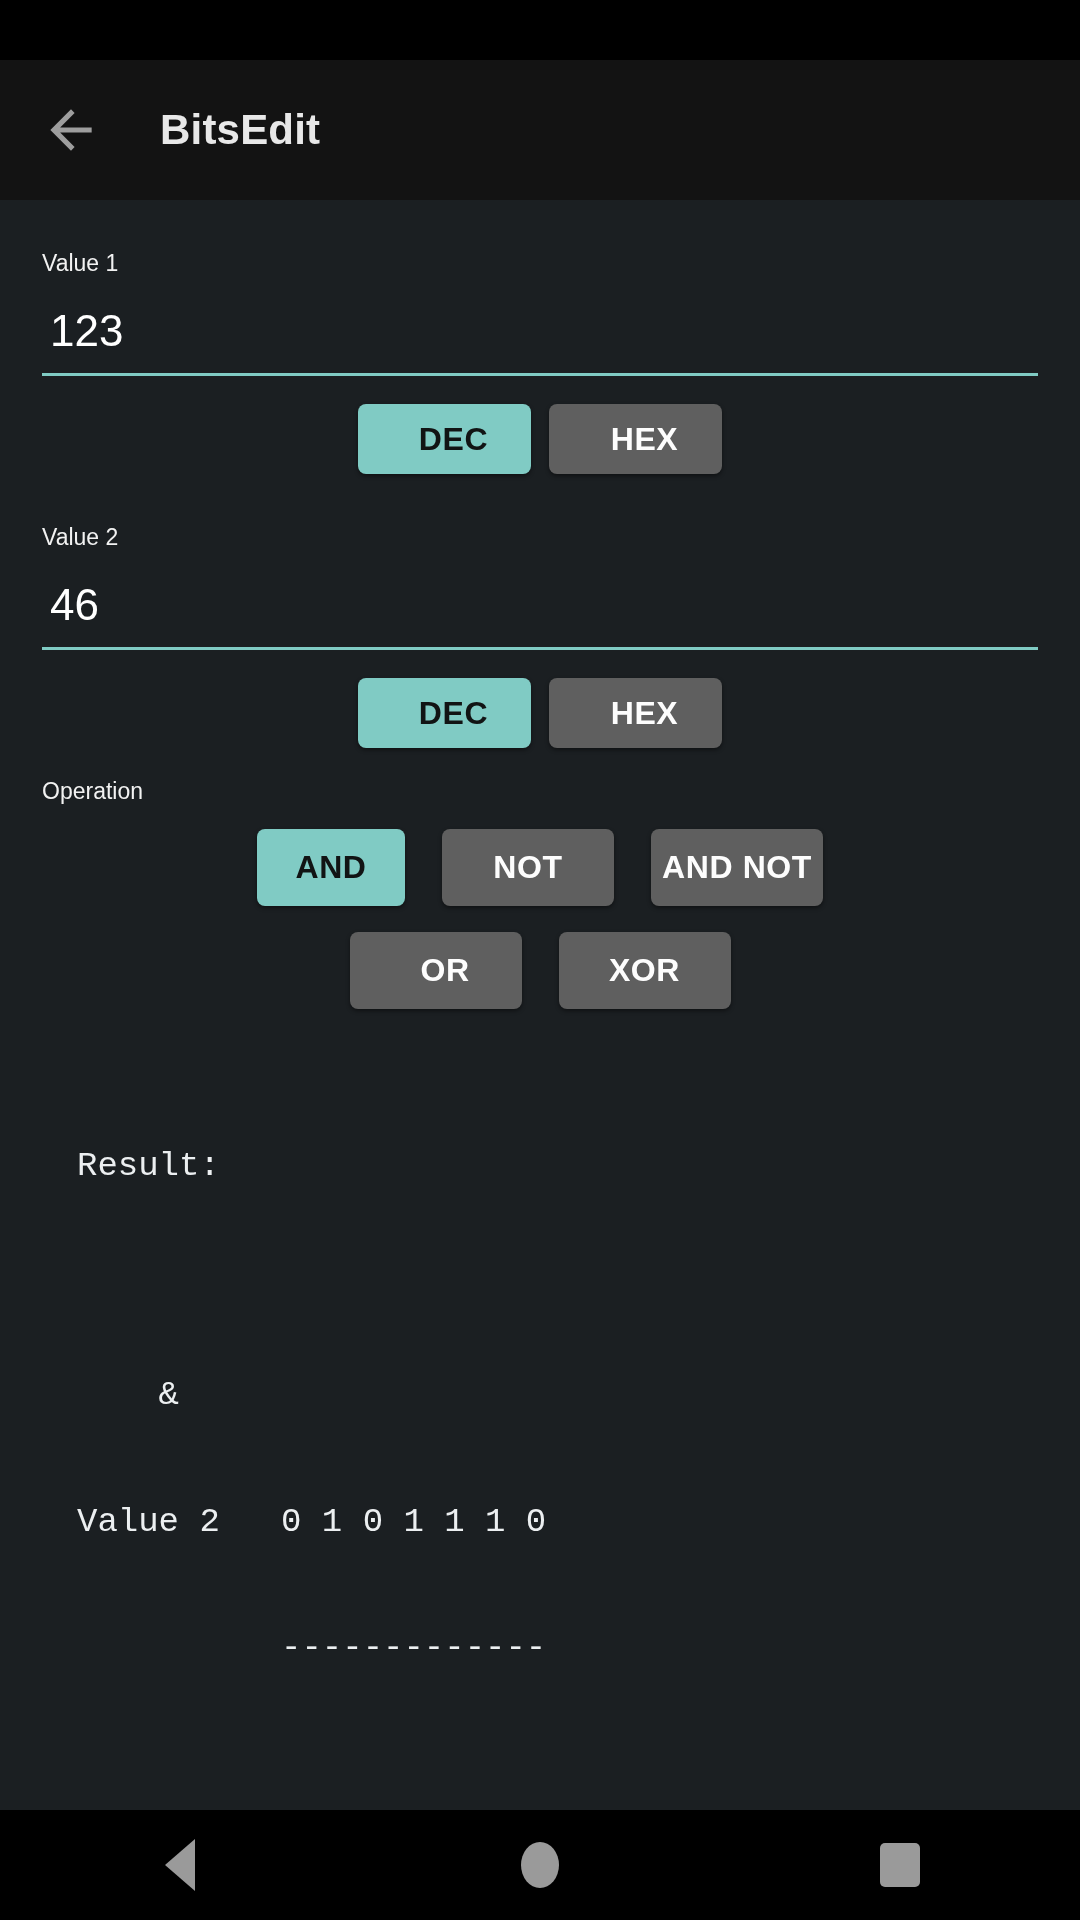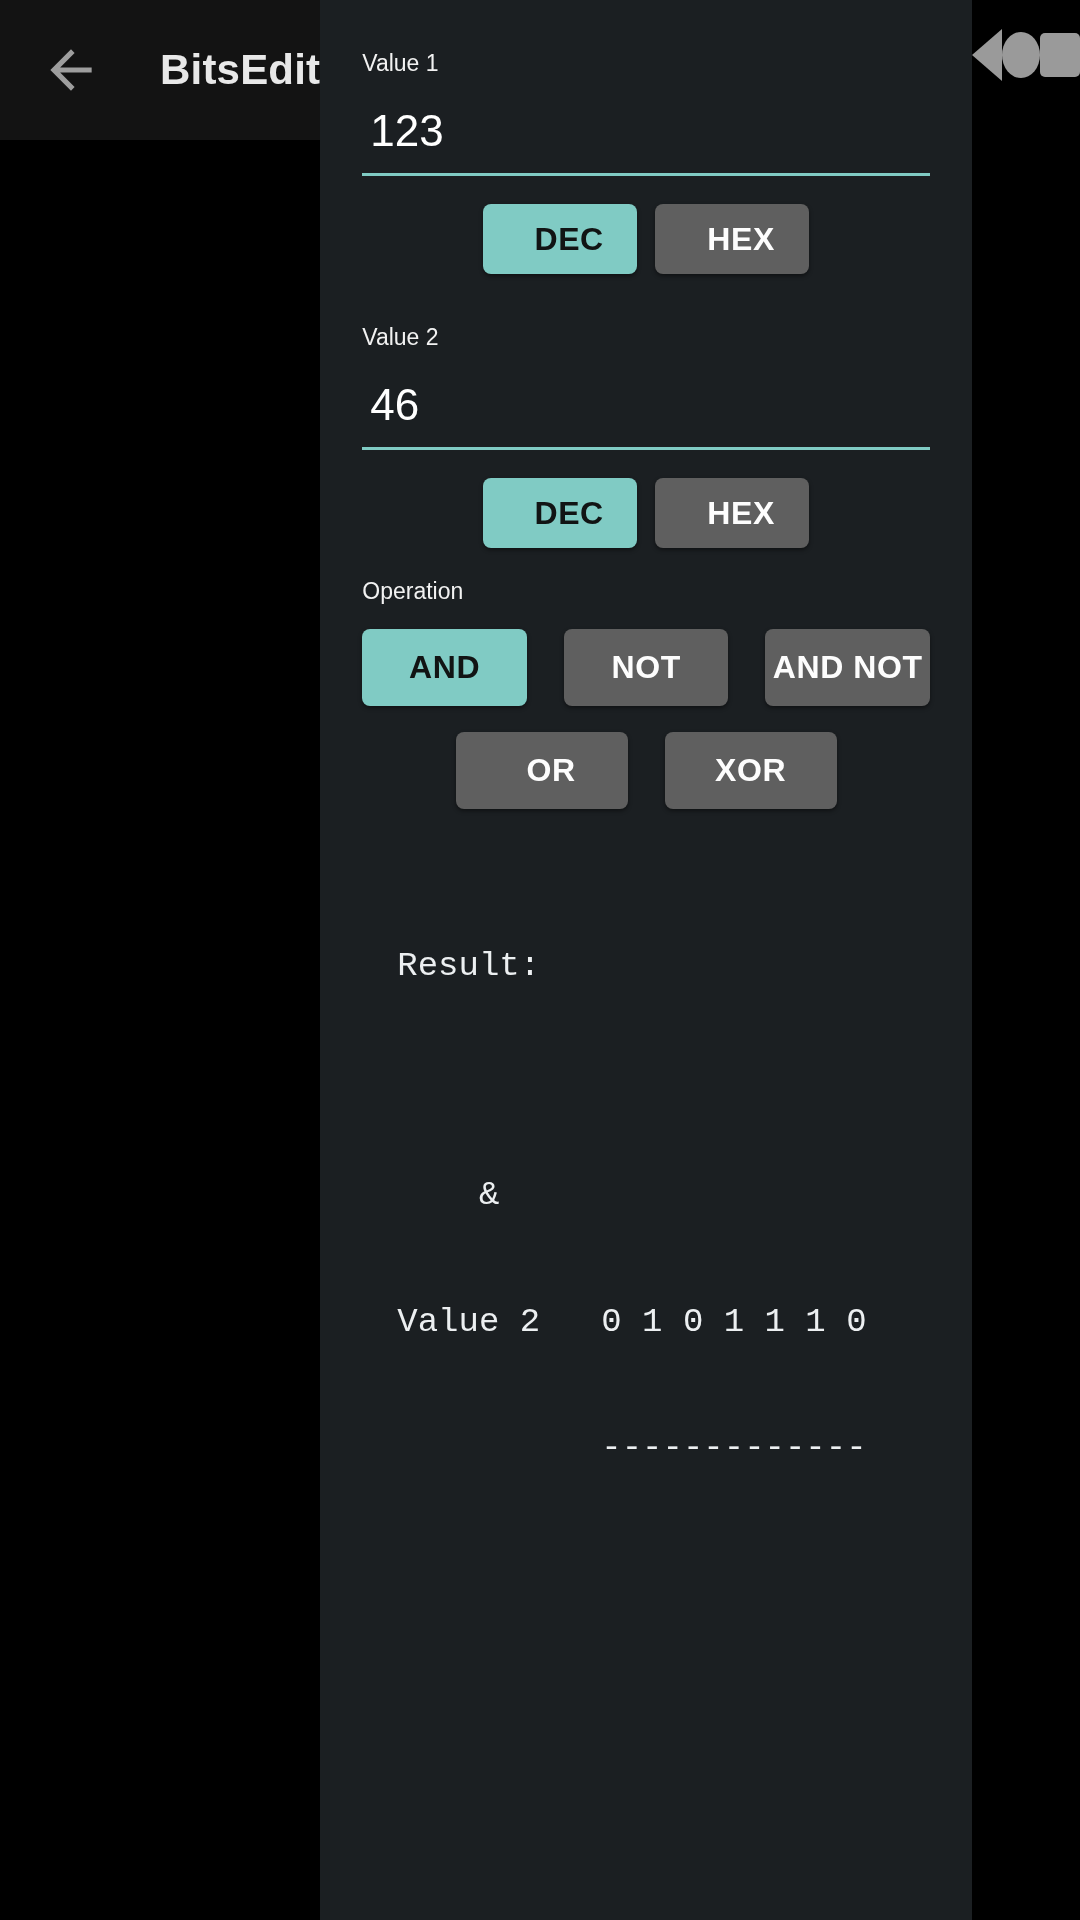--- a/index.html
+++ b/index.html
@@ -14,20 +14,21 @@
     font-family: "Liberation Sans", sans-serif;
     -webkit-font-smoothing: antialiased;
   }
 
   #phone {
     position: relative;
     width: 1080px;
     height: 1920px;
     background: #000000;
     display: flex;
+    flex-direction: column;
   }
 
   
   .status-bar {
     height: 60px;
     background: #000000;
     flex: 0 0 auto;
   }
 
   
@@ -129,25 +130,25 @@
   .btn.unselected {
     background: #5f5f5f;
     color: #fdfdfd;
   }
   .btn.selected {
     background: #80cbc4;
     color: #111414;
   }
 
   .btn.base {
-    width: 154px;
+    width: 173px;
     height: 70px;
     padding-left: 24px;
   }
-  .btn.op-and   { width: 172px; height: 77px; }
+  .btn.op-and   { width: 148px; height: 77px; }
   .btn.op-andnot{ width: 172px; height: 77px; }
   .btn.op-not   { width: 172px; height: 77px; }
   .btn.op-or    { width: 172px; height: 77px; padding-left: 25px; }
   .btn.op-xor   { width: 172px; height: 77px; }
 
   
   .result-block {
     margin-top: 52px;
     font-family: "Liberation Mono", "DejaVu Sans Mono", monospace;
     font-size: 34px;

